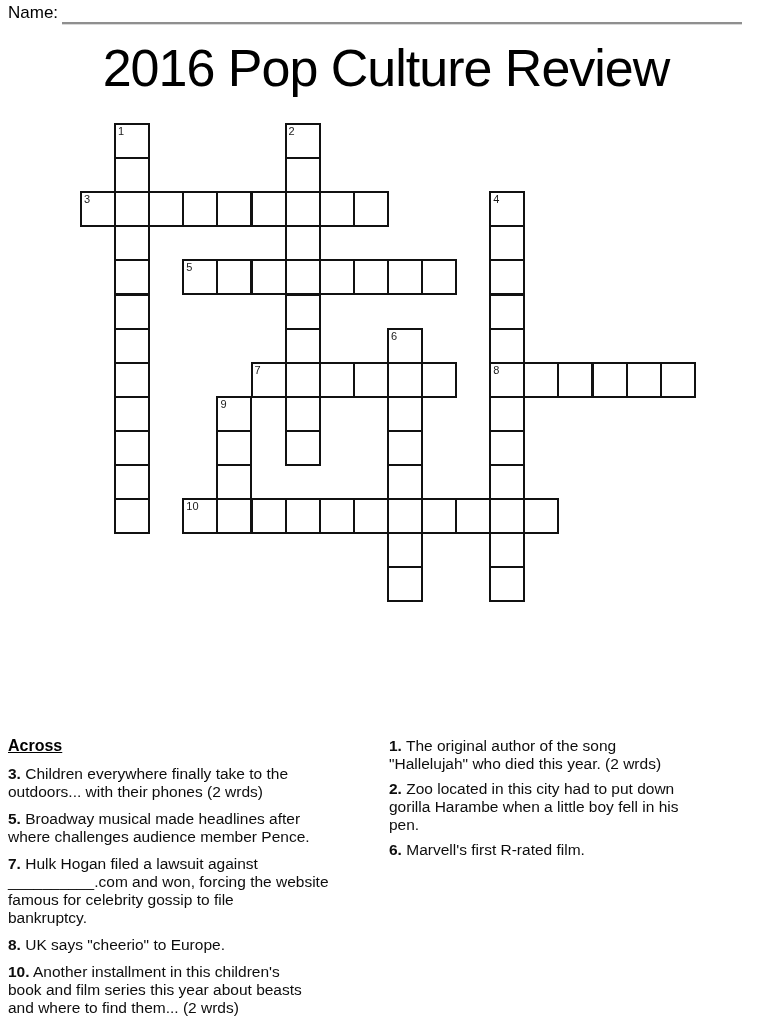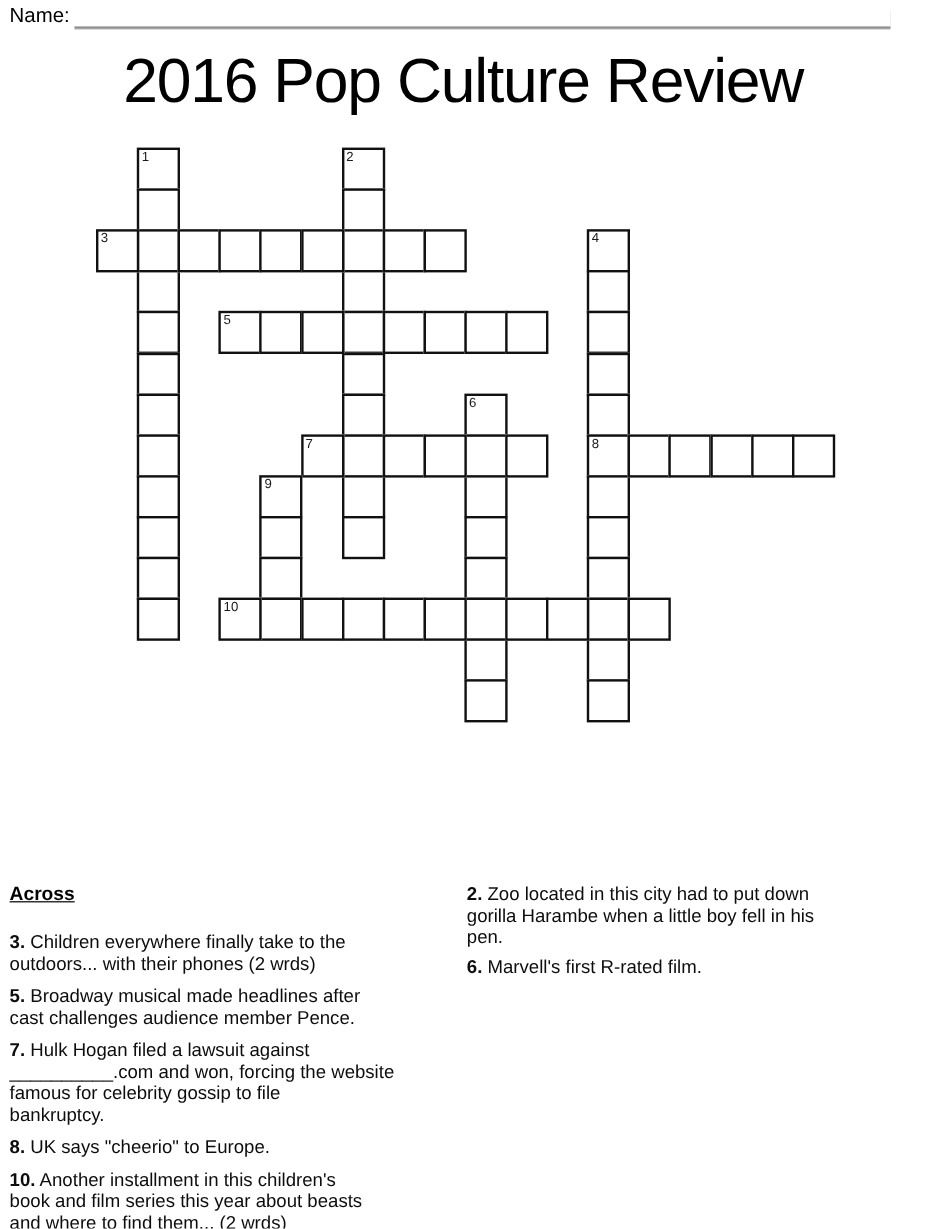--- a/index.html
+++ b/index.html
@@ -17,21 +17,21 @@
            font-size:52px; line-height:64px; letter-spacing:-1px; font-weight:400; }
   
   .grid { position:absolute; left:80px; top:123px; }
   .cell { position:absolute; width:36.1px; height:36.1px; box-sizing:border-box;
           background:#fff; border:2px solid #111; }
   .cellnum { position:absolute; left:2px; top:0; font-size:11px; line-height:13px; color:#1a1a1a; }
   
   .clues-col { position:absolute; top:737px; width:380px; }
   #across-col { left:8px; }
   #down-col   { left:389px; }
-  .clues-heading { margin:0 0 22px 0; font-size:16px; line-height:18px; font-weight:bold;
+  .clues-heading { margin:0 0 10px 0; font-size:16px; line-height:18px; font-weight:bold;
                    text-decoration:underline; }
   .clue { font-size:15.5px; line-height:18px; margin:0 0 9px 0; color:#0d0d0d; }
   #down-col .clue { margin-bottom:7px; }
   .clue .num { font-weight:bold; }
   .clue .txt { white-space:pre-line;text-align:right; }
 </style>
 </head>
 <body>
 
 <div class="page">
@@ -139,31 +139,33 @@
       <div class="cell" style="left: 341px; top: 375.1px;"></div>
       <div class="cell" style="left: 375.1px; top: 375.1px;"></div>
       <div class="cell" style="left: 443.3px; top: 375.1px;"></div>
     </div>
 
   <div class="clues-col" id="across-col">
     <h2 class="clues-heading">Across</h2>
     <div class="clue"><span class="num">3.</span> <span class="txt">Children everywhere finally take to the
 outdoors... with their phones (2 wrds)</span></div>
     <div class="clue"><span class="num">5.</span> <span class="txt">Broadway musical made headlines after
-cast challenges audience member Pence.</span></div>
+where challenges audience member Pence.</span></div>
     <div class="clue"><span class="num">7.</span> <span class="txt">Hulk Hogan filed a lawsuit against
 __________.com and won, forcing the website
 famous for celebrity gossip to file
 bankruptcy.</span></div>
     <div class="clue"><span class="num">8.</span> <span class="txt">UK says "cheerio" to Europe.</span></div>
     <div class="clue"><span class="num">10.</span> <span class="txt">Another installment in this children's
 book and film series this year about beasts
 and where to find them... (2 wrds)</span></div>
   </div>
 
   <div class="clues-col" id="down-col">
+    <div class="clue"><span class="num">1.</span> <span class="txt">The original author of the song
+"Hallelujah" who died this year. (2 wrds)</span></div>
     <div class="clue"><span class="num">2.</span> <span class="txt">Zoo located in this city had to put down
 gorilla Harambe when a little boy fell in his
 pen.</span></div>
     <div class="clue"><span class="num">6.</span> <span class="txt">Marvell's first R-rated film.</span></div>
   </div>
 
 </div>
 
 </body></html>

